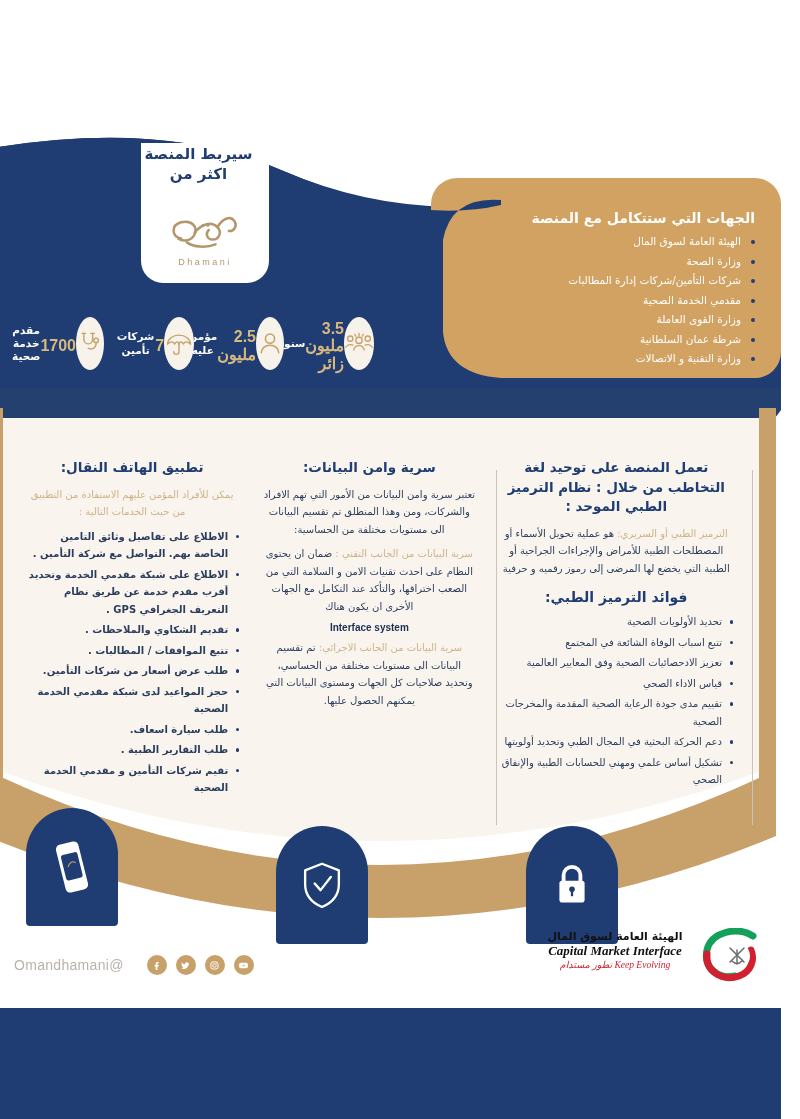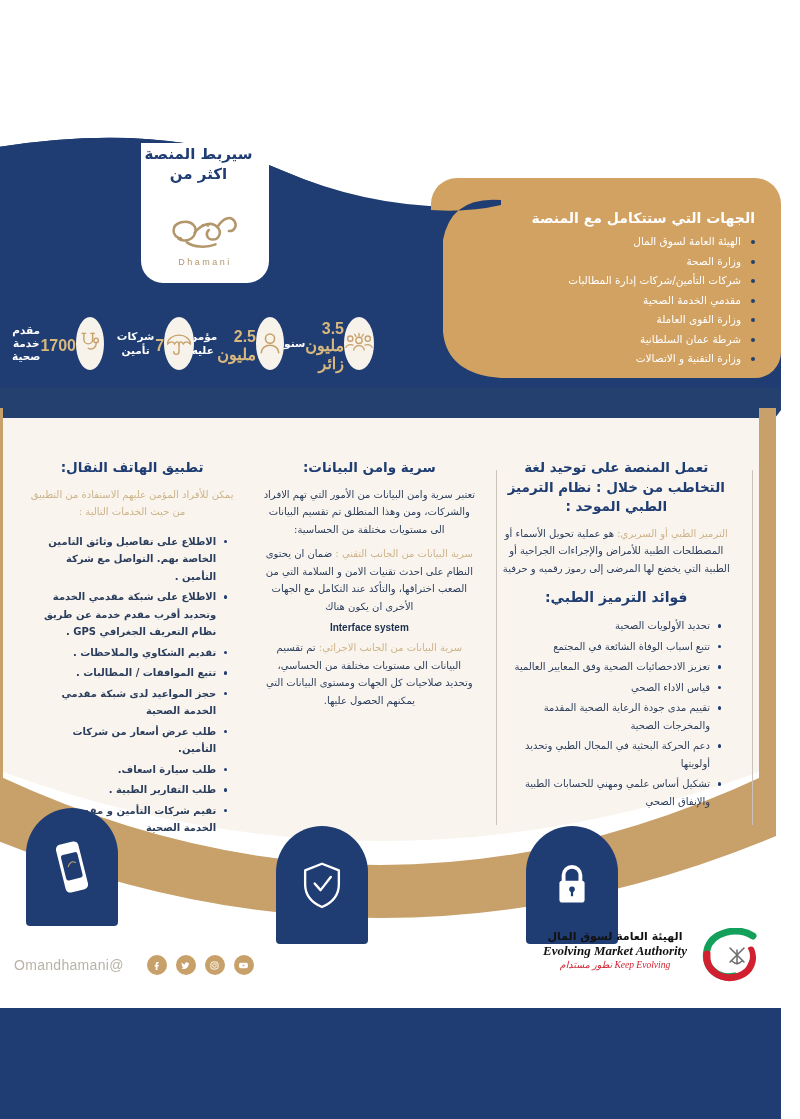--- a/index.html
+++ b/index.html
@@ -83,21 +83,21 @@
   p.body{
     margin:0 0 7px 0;color:#2b3d5c;font-size:10px;line-height:1.75;
     text-align:center;
   }
   .lead{color:#cdb389;}
   p.body-j{text-align:center;}
   .interface-label{
     text-align:center;color:#1b2e4f;font-size:10px;font-weight:bold;
     font-family:"Liberation Sans",sans-serif;margin:4px 0 6px 0;
   }
-  ul.blist{margin:12px;padding:0;list-style:none;}
+  ul.blist{margin:0;padding:0;list-style:none;}
   ul.blist li{
     color:#2b3d5c;font-size:10px;line-height:1.75;margin-bottom:3px;
     text-align:right;padding-right:11px;position:relative;
   }
   ul.blist li:before{
     content:"";position:absolute;right:0;top:7px;width:3.5px;height:3.5px;
     border-radius:50%;background:#1f3d72;
   }
   ul.blist.bold li{font-weight:bold;}
   h3.sub{margin:12px 0 8px 0;color:#1f3d72;font-size:14px;font-weight:bold;text-align:center;}
@@ -288,22 +288,22 @@
     <div class="col col-l">
       <h3 class="head head-c">تطبيق الهاتف النقال:</h3>
       <p class="body">
         <span class="lead">يمكن للأفراد المؤمن عليهم الاستفادة من التطبيق من حيث الخدمات التالية :</span>
       </p>
       <ul class="blist bold">
         <li>الاطلاع على تفاصيل وثائق التامين الخاصة بهم. التواصل مع شركة التأمين .</li>
         <li>الاطلاع على شبكة مقدمي الخدمة وتحديد أقرب مقدم خدمة عن طريق نظام التعريف الجغرافي GPS .</li>
         <li>تقديم الشكاوي والملاحظات .</li>
         <li>تتبع الموافقات / المطالبات .</li>
+        <li>طلب عرض أسعار من شركات التأمين.</li>
         <li>حجز المواعيد لدى شبكة مقدمي الخدمة الصحية</li>
-        <li>طلب عرض أسعار من شركات التأمين.</li>
         <li>طلب سيارة اسعاف.</li>
         <li>طلب التقارير الطبية .</li>
         <li>تقيم شركات التأمين و مقدمي الخدمة الصحية</li>
       </ul>
     </div>
 
   </div>
 
   <div class="pill pill-1">
     <svg viewBox="0 0 60 80" width="46" height="62">
@@ -354,21 +354,21 @@
       <svg viewBox="0 0 20 20" width="11" height="11">
           <path d="M12,6.4 h2 V3.7 h-2.4 c-2,0 -3,1.3 -3,3.2 V9 H6.6 v2.8 h2 V18 h3 v-6.2 h2.2 L14.1,9 H11.6 V7.5 c0,-0.8 0.2,-1.1 1,-1.1 Z" fill="#fff"></path>
         </svg>
     </a>
     <span class="handle">@Omandhamani</span>
   </div>
 
   <div class="cma">
     <div class="cma-text">
       <div class="ar-top">الهيئة العامة لسوق المال</div>
-      <div class="en">Evolving Market Authority</div>
+      <div class="en">Capital Market Interface</div>
       <div class="slogan">
         <span>Keep Evolving</span>
         <span>نطور مستدام</span>
       </div>
     </div>
     <svg class="cma-emblem" viewBox="0 0 62 58">
       <path d="M56,8 C40,-2 14,4 10,22 C6,40 22,52 38,48" fill="none" stroke="#12a05a" stroke-width="7" stroke-linecap="round"></path>
       <path d="M10,26 C8,42 24,54 42,48 C54,44 58,32 54,22" fill="none" stroke="#d1202f" stroke-width="7" stroke-linecap="round"></path>
       <circle cx="40" cy="28" r="13" fill="#ffffff"></circle>
       <g stroke="#6b6b6b" stroke-width="1.5" fill="none" stroke-linecap="round">

